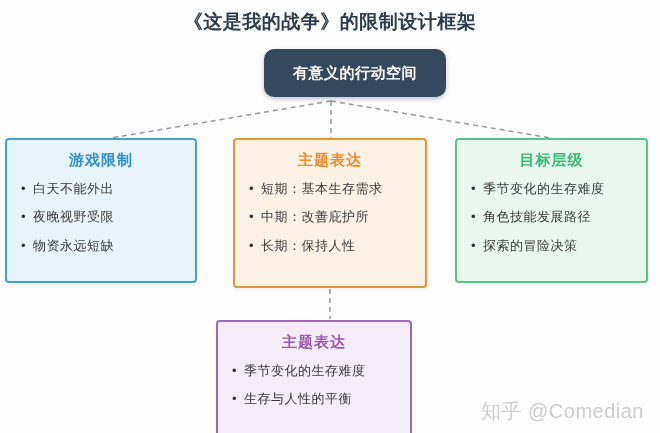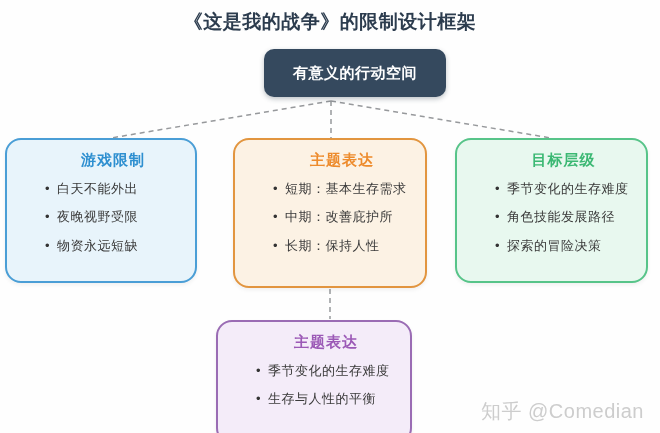--- a/index.html
+++ b/index.html
@@ -46,24 +46,23 @@
   .root-node span {
     color: #ffffff;
     font-size: 15px;
     font-weight: 700;
     letter-spacing: 0.5px;
   }
   .card {
     position: absolute;
     border: 2px solid var(--border, #999);
     background: var(--bg, #fff);
-    border-radius: 16px;
+    border-radius: 4px;
     box-shadow: 0 2px 4px rgba(0,0,0,0.06);
     padding-top: 11px;
-    padding-left: 24px;
   }
   .card-0 { left: 5px;   top: 138px; width: 192px; height: 145px; }
   .card-1 { left: 233px; top: 138px; width: 194px; height: 150px; }
   .card-2 { left: 455px; top: 138px; width: 193px; height: 145px; }
   .card-3 { left: 216px; top: 320px; width: 196px; height: 124px; }
   .card-title {
     text-align: center;
     font-size: 15px;
     font-weight: 700;
     color: var(--accent, #333);

